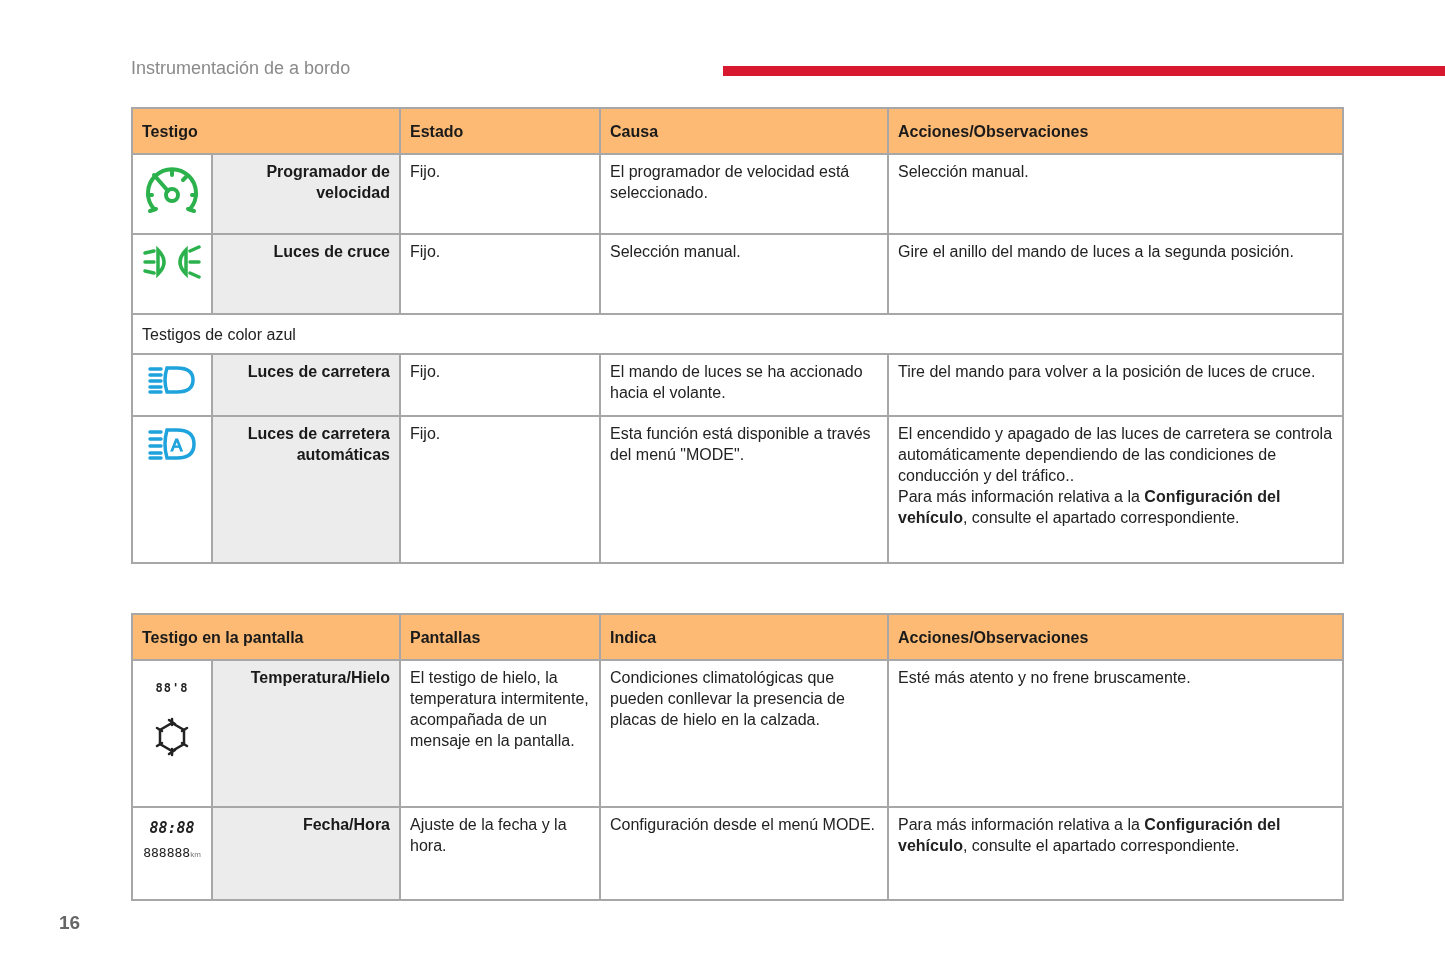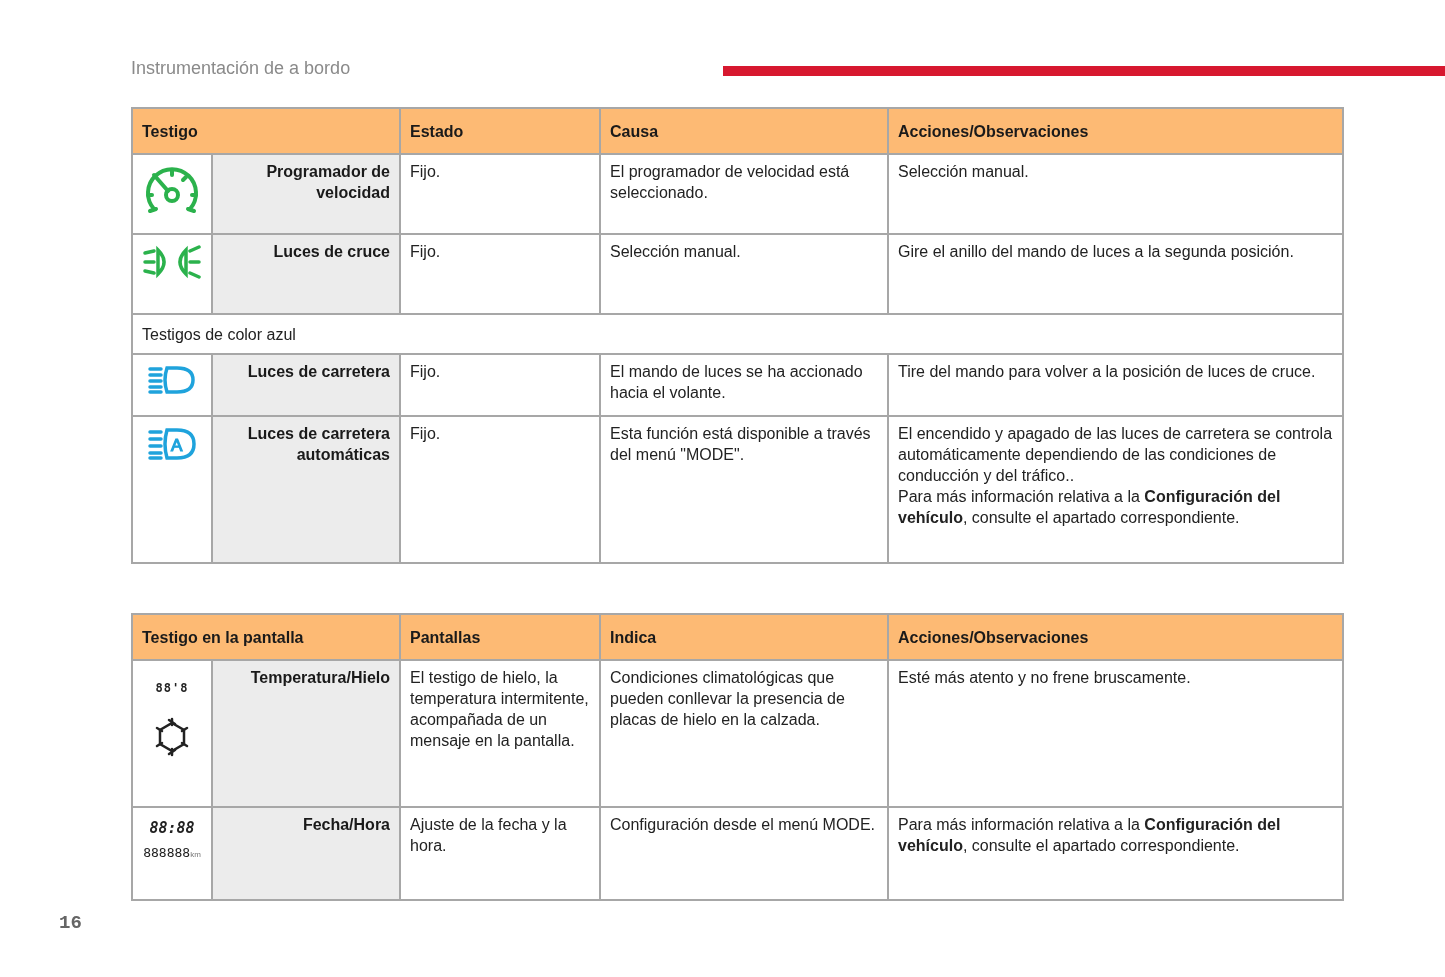--- a/index.html
+++ b/index.html
@@ -1,19 +1,19 @@
 <!DOCTYPE html>
 <html><head>
 <meta charset="utf-8">
 <style>
   html, body { margin:0; padding:0; background:#ffffff; }
   body { width:1445px; height:977px; position:relative; overflow:hidden; font-family:"Liberation Sans", sans-serif; color:#222; }
   .header-title { position:absolute; left:131px; top:58px; font-size:18px; color:#8a8a8a;text-align:right; }
   .red-bar { position:absolute; left:723px; top:66px; width:722px; height:10px; background:#d7182f; }
-  .page-num { position:absolute; left:59px; top:912px; font-size:19px; font-weight:bold; color:#666; font-family:Liberation Mono, monospace; }
+  .page-num { position:absolute; left:59px; top:912px; font-size:19px; font-weight:bold; color:#666; font-family:Liberation Sans, sans-serif; }
   table { position:absolute; border-collapse:collapse; table-layout:fixed; font-size:16px; line-height:21px; }
   td, th { border:2px solid #a7a7a7; vertical-align:top; padding:6px 9px 0 9px; text-align:left; }
   th { background:#fdba74; font-weight:bold; vertical-align:middle; padding:0 9px; height:44px; color:#1a1a1a;margin-top:12px; }
   .name-cell { background:#ececec; font-weight:bold; color:#1a1a1a;text-align:right; }
   .icon-cell { text-align:center; padding:10px 0 0 0; }
   .section-row td { vertical-align:middle; padding:4px 9px; }
   b { font-weight:bold; }
   .lcd { font-family:"DejaVu Sans Mono", monospace; color:#222; }
 </style>
 </head>

